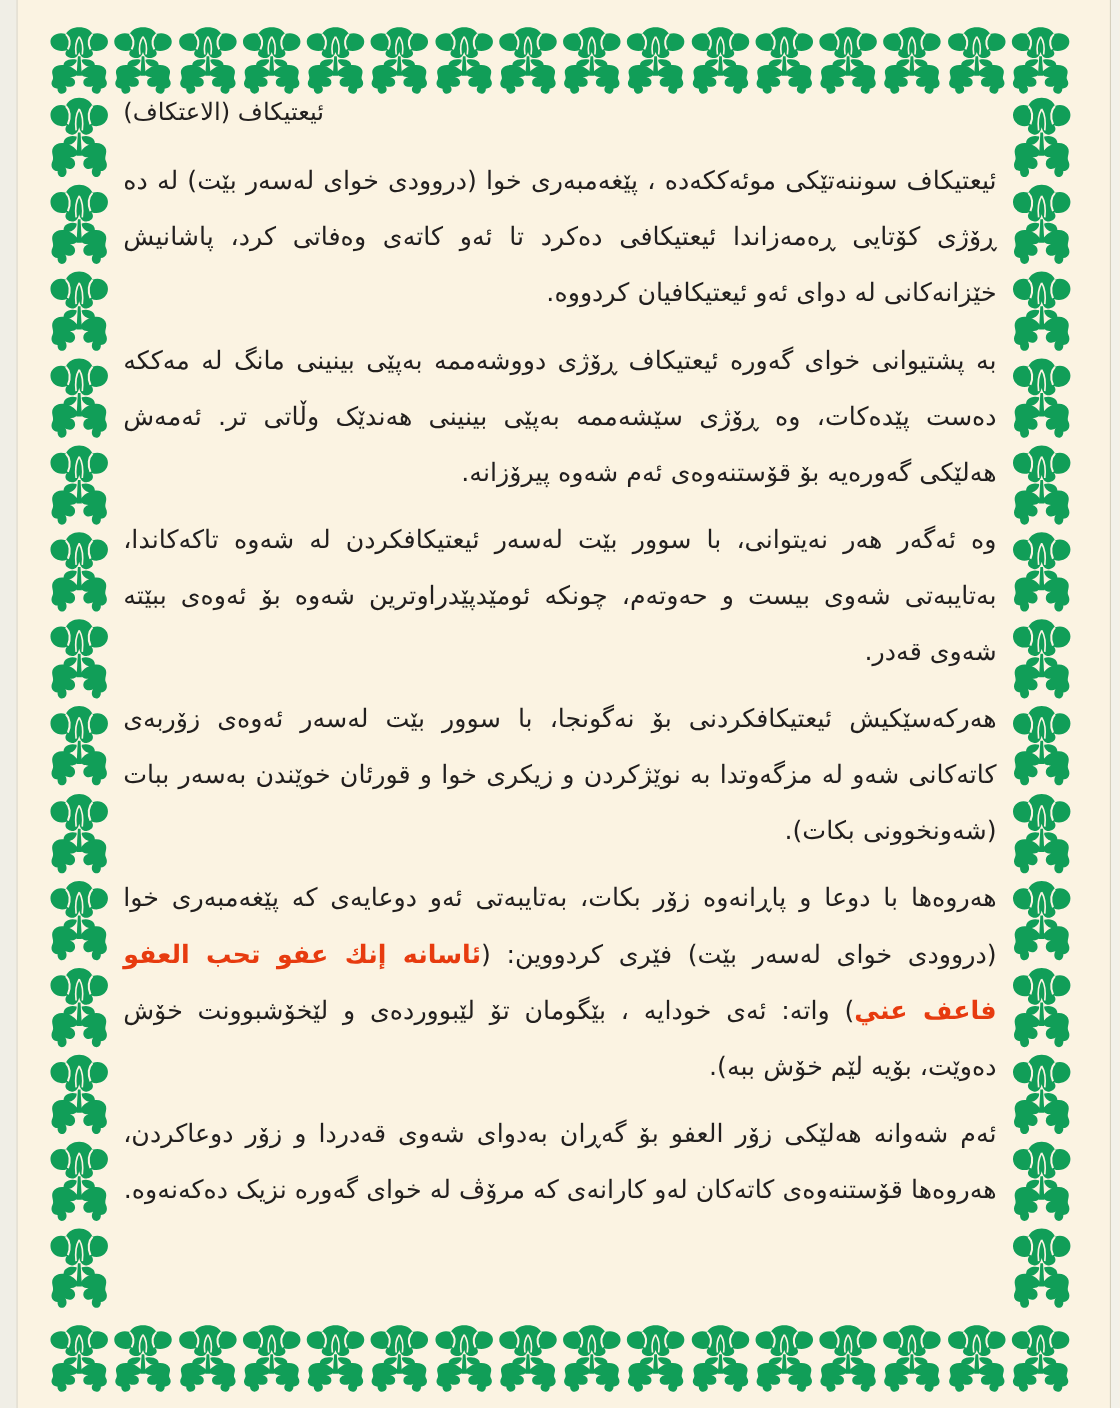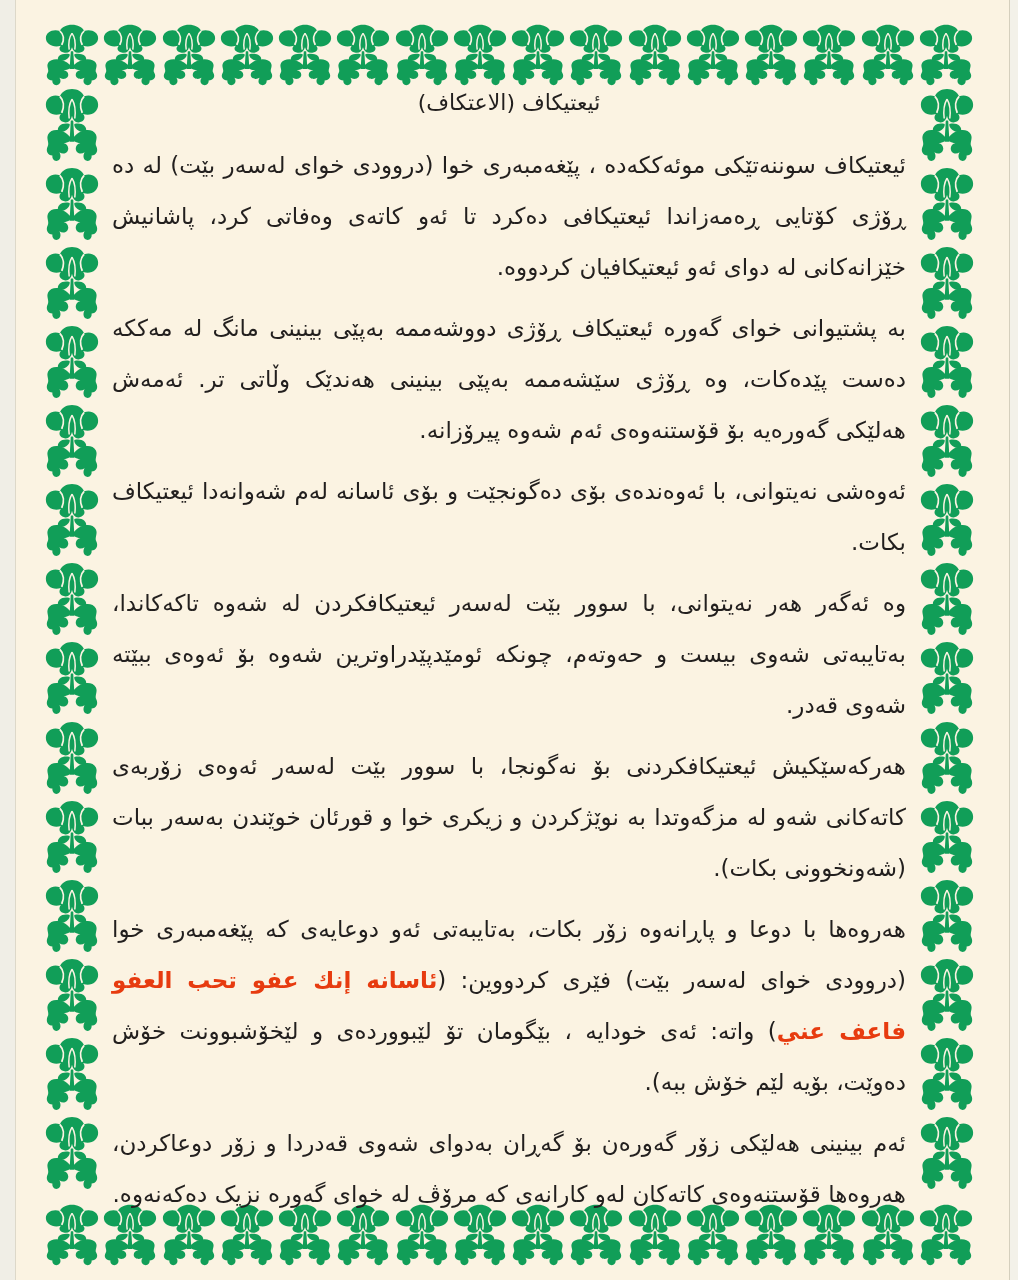--- a/index.html
+++ b/index.html
@@ -35,21 +35,21 @@
   .border-right{right:43px;}
   .flower{display:block;color:var(--green);flex:0 0 auto;}
   
   .content{
     position:absolute;top:88px;right:112px;left:112px;
     direction:rtl;
     color:var(--ink);
   }
   .title{
     font-size:22px;font-weight:normal;
-    text-align:center;margin:0 0 22px 0;line-height:30px;
+    text-align:left;margin:0 0 22px 0;line-height:30px;
   }
   .para{
     font-size:23px;line-height:51px;
     text-align:justify;
     margin:0 0 10px 0;
   }
   .dua{color:var(--red);font-weight:bold;}
 </style>
 </head>
 <body>
@@ -261,20 +261,19 @@
       <svg class="flower" width="56" height="74" viewBox="0 0 60 80" preserveAspectRatio="none">
         <use href="#flowerG"></use>
       </svg>
     </div>
 
   <div class="content">
     <h1 class="title">ئیعتیکاف (الاعتكاف)</h1>
     <div id="paragraphs">
         <p class="para"><span>ئیعتیکاف سوننەتێکی موئەککەدە ، پێغەمبەری خوا (دروودی خوای لەسەر بێت) لە دە ڕۆژی کۆتایی ڕەمەزاندا ئیعتیکافی دەکرد تا ئەو کاتەی وەفاتی کرد، پاشانیش خێزانەکانی لە دوای ئەو ئیعتیکافیان کردووە.</span></p>
         <p class="para"><span>بە پشتیوانی خوای گەورە ئیعتیکاف ڕۆژی دووشەممە بەپێی بینینی مانگ لە مەککە دەست پێدەکات، وە ڕۆژی سێشەممە بەپێی بینینی هەندێک وڵاتی تر. ئەمەش هەلێکی گەورەیە بۆ قۆستنەوەی ئەم شەوە پیرۆزانە.</span></p>
-        <p class="para"><span>ئەوەشی نەیتوانی، با ئەوەندەی بۆی دەگونجێت و بۆی ئاسانە لەم شەوانەدا ئیعتیکاف بکات.</span></p>
         <p class="para"><span>وە ئەگەر هەر نەیتوانی، با سوور بێت لەسەر ئیعتیکافکردن لە شەوە تاکەکاندا، بەتایبەتی شەوی بیست و حەوتەم، چونکە ئومێدپێدراوترین شەوە بۆ ئەوەی ببێتە شەوی قەدر.</span></p>
         <p class="para"><span>هەرکەسێکیش ئیعتیکافکردنی بۆ نەگونجا، با سوور بێت لەسەر ئەوەی زۆربەی کاتەکانی شەو لە مزگەوتدا بە نوێژکردن و زیکری خوا و قورئان خوێندن بەسەر ببات (شەونخوونی بکات).</span></p>
         <p class="para"><span>هەروەها با دوعا و پاڕانەوە زۆر بکات، بەتایبەتی ئەو دوعایەی کە پێغەمبەری خوا (دروودی خوای لەسەر بێت) فێری کردووین: (</span><span class="dua">ئاسانە إنك عفو تحب العفو فاعف عني</span><span>) واتە: ئەی خودایە ، بێگومان تۆ لێبووردەی و لێخۆشبوونت خۆش دەوێت، بۆیە لێم خۆش ببە).</span></p>
-        <p class="para"><span>ئەم بینینی هەلێکی زۆر گەورەن بۆ گەڕان بەدوای شەوی قەدردا و زۆر دوعاکردن، هەروەها قۆستنەوەی کاتەکان لەو کارانەی کە مرۆڤ لە خوای گەورە نزیک دەکەنەوە.</span></p>
+        <p class="para"><span>ئەم شەوانە هەلێکی زۆر العفو بۆ گەڕان بەدوای شەوی قەدردا و زۆر دوعاکردن، هەروەها قۆستنەوەی کاتەکان لەو کارانەی کە مرۆڤ لە خوای گەورە نزیک دەکەنەوە.</span></p>
       </div>
   </div>
 </div>
 
 </body></html>

